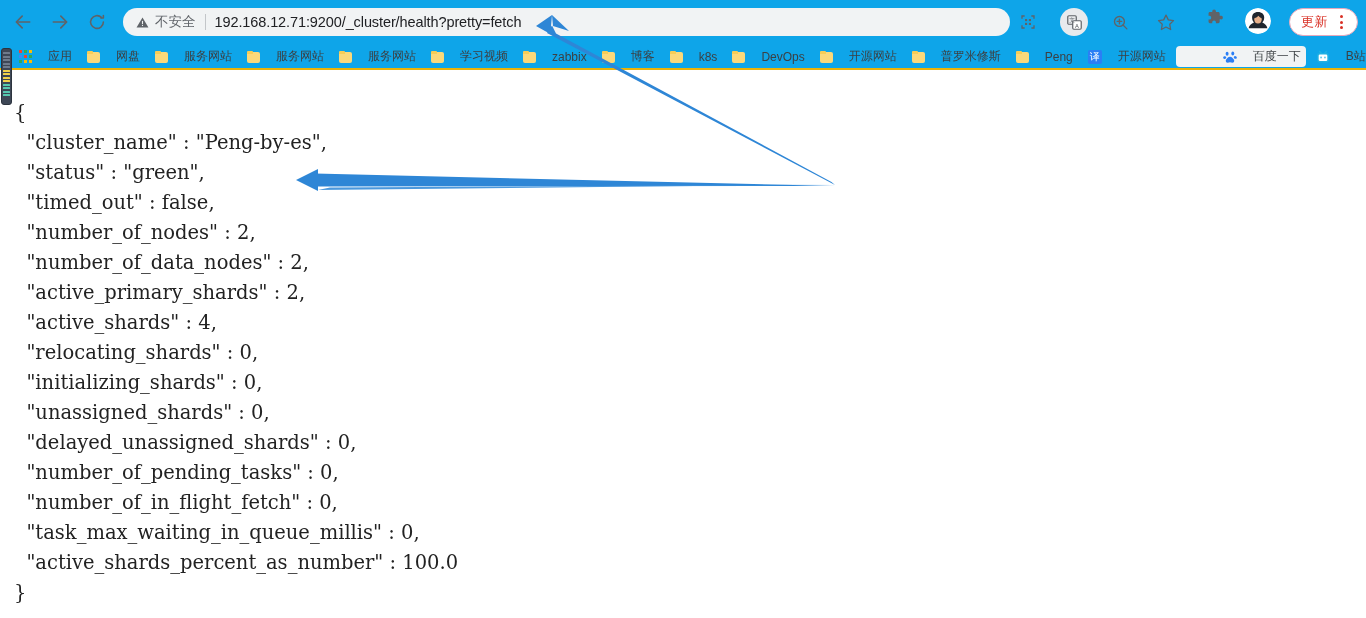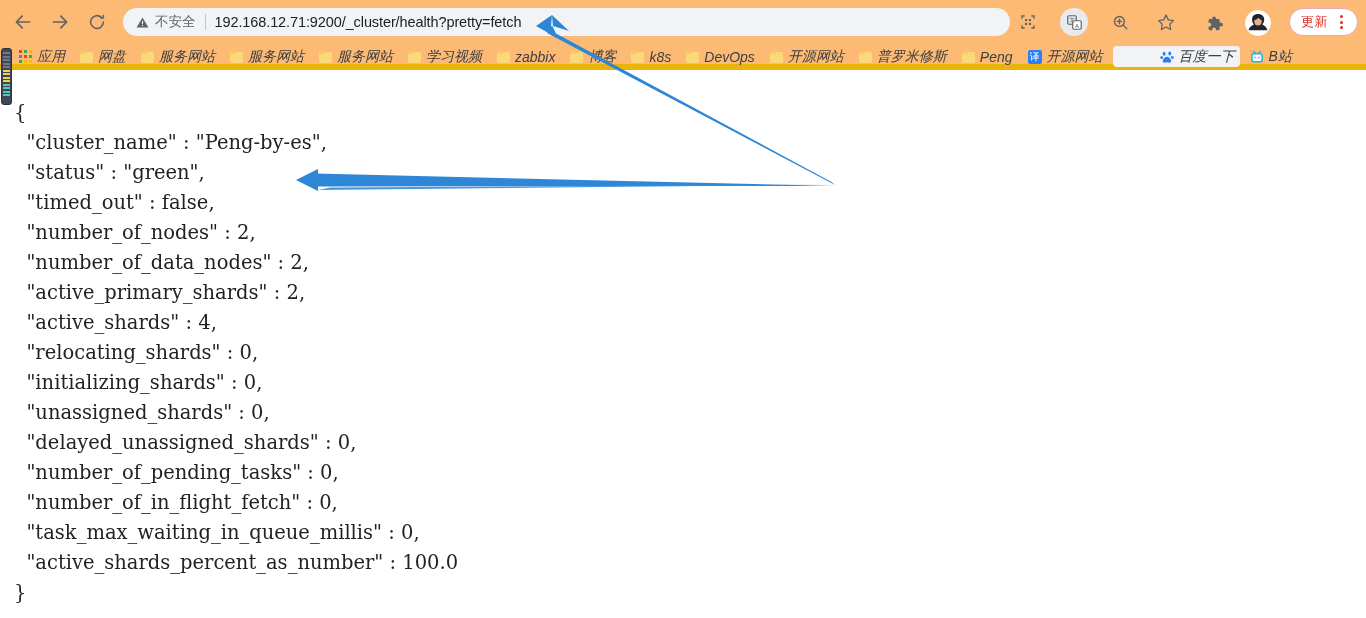--- a/index.html
+++ b/index.html
@@ -7,22 +7,22 @@
     width: 1366px; height: 618px;
     background: #ffffff;
     font-family: "Liberation Sans", sans-serif;
     overflow: hidden;
   }
 
   
   #browser-chrome {
     position: absolute; top: 0; left: 0;
     width: 1366px; height: 70px;
-    background: #fdba74;
-    border-bottom: 6px solid #eab308;
+    background: #0ea5e9;
+    border-bottom: 2px solid #eab308;
   }
 
   
   #toolbar-row {
     position: absolute; top: 0; left: 0;
     width: 1366px; height: 44px;
     display: flex; align-items: center;
   }
   .nav-btn {
     width: 30px; height: 30px;
@@ -67,21 +67,21 @@
   }
   #omnibox-url {
     font-size: 14.5px;
     color: #202124;
     white-space: nowrap;
     letter-spacing: -0.1px;
   }
 
   
   #toolbar-actions {
-    display: flex; align-items: flex-end;
+    display: flex; align-items: flex-start;
     margin-left: auto; margin-right: 8px;
     flex: none;
     gap: 10px;
   }
   .action-btn {
     width: 28px; height: 28px;
     display: flex; align-items: center; justify-content: center;
     border-radius: 50%;
     color: #5f6368;
     margin: 0 4px;
@@ -134,24 +134,23 @@
   .bookmark {
     display: inline-flex; align-items: center;
     height: 21px;
     padding: 0 5px;
     border-radius: 4px;
     flex: none;
     margin-right: 5px;
   }
   .bookmark.hovered { background: #f1f3f4; padding-left: 47px; }
   .bookmark-label {
-    font-size: 14px;
+    font-size: 12px;
     color: #3c4043;
-    margin-left: 5px;
-    font-style: italic;
+    margin-left: 16px;
   }
   
   .folder-icon {
     width: 13px; height: 12px; position: relative; flex: none;
   }
   .folder-icon::before {
     content: ''; position: absolute; left: 0; top: 1px;
     width: 13px; height: 11px;
     background: #fbd97a;
     border-radius: 1.5px 2px 2px 2px;

